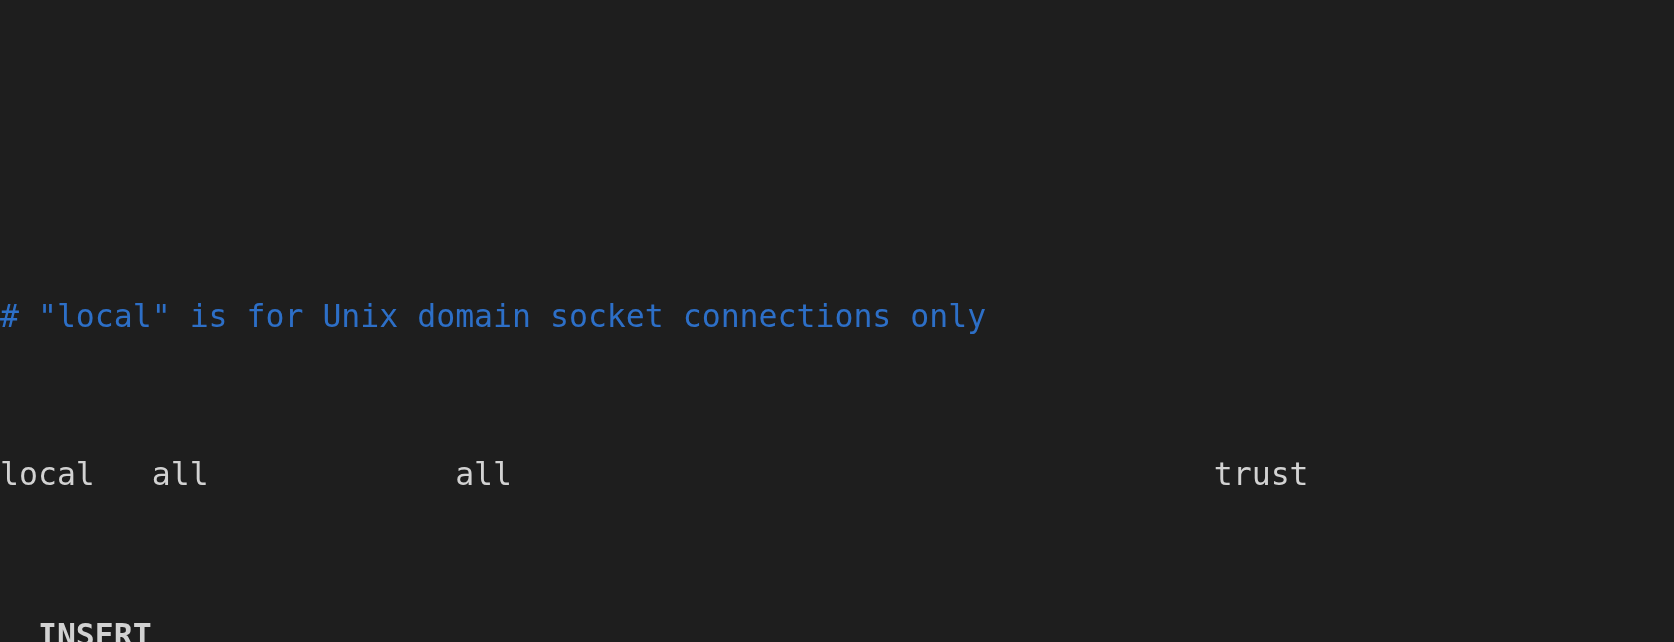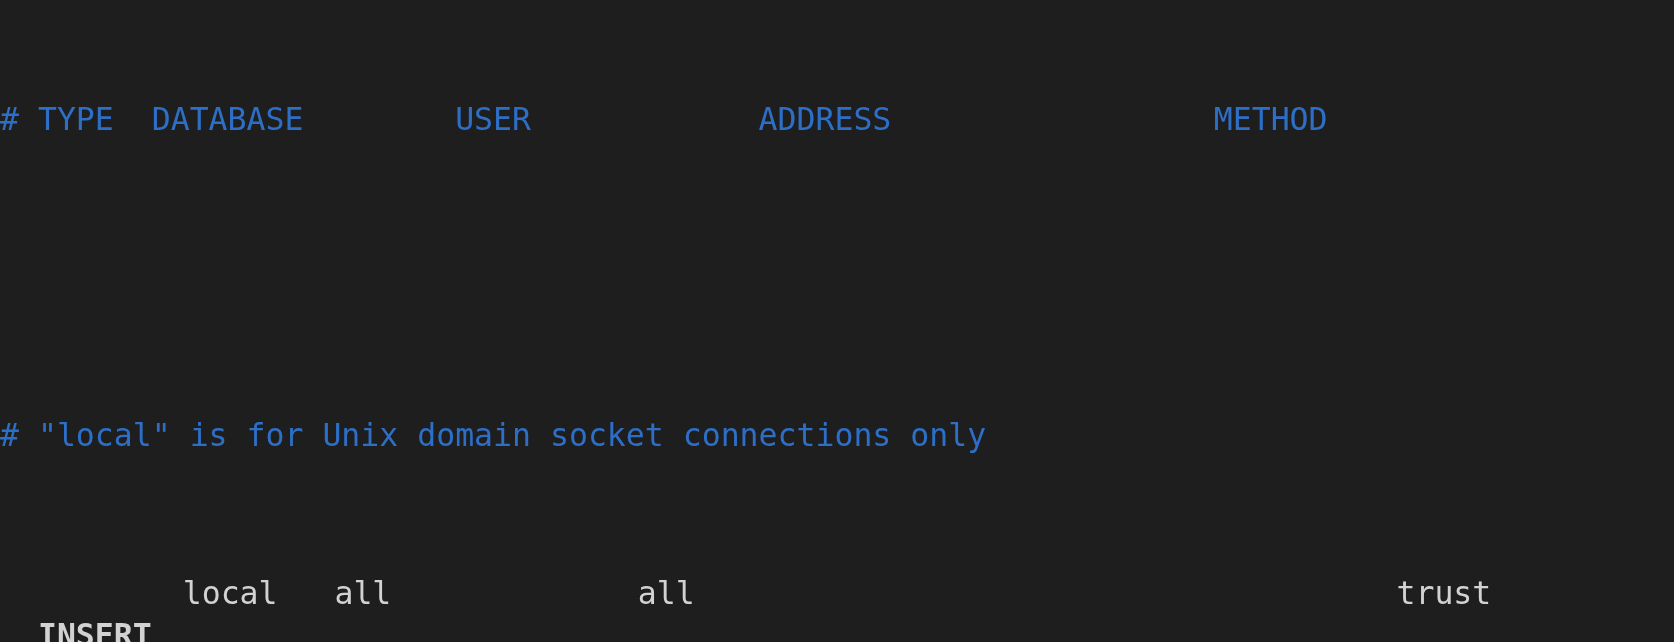--- a/index.html
+++ b/index.html
@@ -28,21 +28,21 @@
     white-space: pre;
     color: #d2d2d2;
   }
   .line {
     white-space: pre;
     height: 39.5px;
     display: block;
     font-variant-ligatures: none;
   }
   .c-comment { color: #2d6fc7; }
-  .c-text    { color: #d2d2d2; text-align: center; }
+  .c-text    { color: #d2d2d2; }
   
   #statusline {
     position: absolute;
     left: 0;
     bottom: -14px;
     width: 1674px;
     height: 40px;
     font-family: "DejaVu Sans Mono", "Liberation Mono", monospace;
     font-size: 31.5px;
     line-height: 39.5px;
@@ -51,21 +51,20 @@
     font-weight: bold;
   }
 </style>
 </head>
 <body>
 
 <div id="screen" style="background: rgb(30, 30, 30);">
 
   <div id="terminal">
 
-    <span class="line c-comment" style="color: rgb(45, 111, 199);"># TYPE  DATABASE        USER            ADDRESS                 METHOD</span>
 
     <span class="line c-text" style="color: rgb(210, 210, 210);"></span>
 
     <span class="line c-comment" style="color: rgb(45, 111, 199);"># "local" is for Unix domain socket connections only</span>
 
     <span class="line c-text" style="color: rgb(210, 210, 210);">local   all             all                                     trust</span>
 
     
 
     

